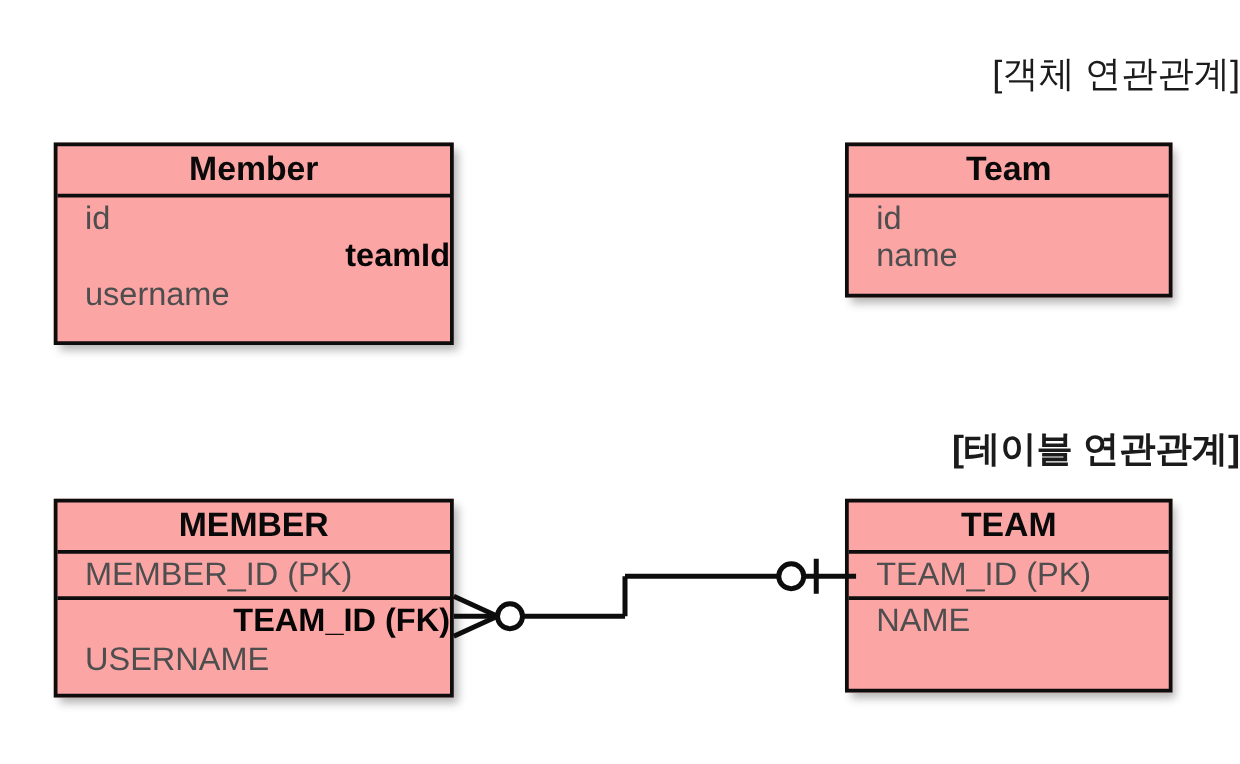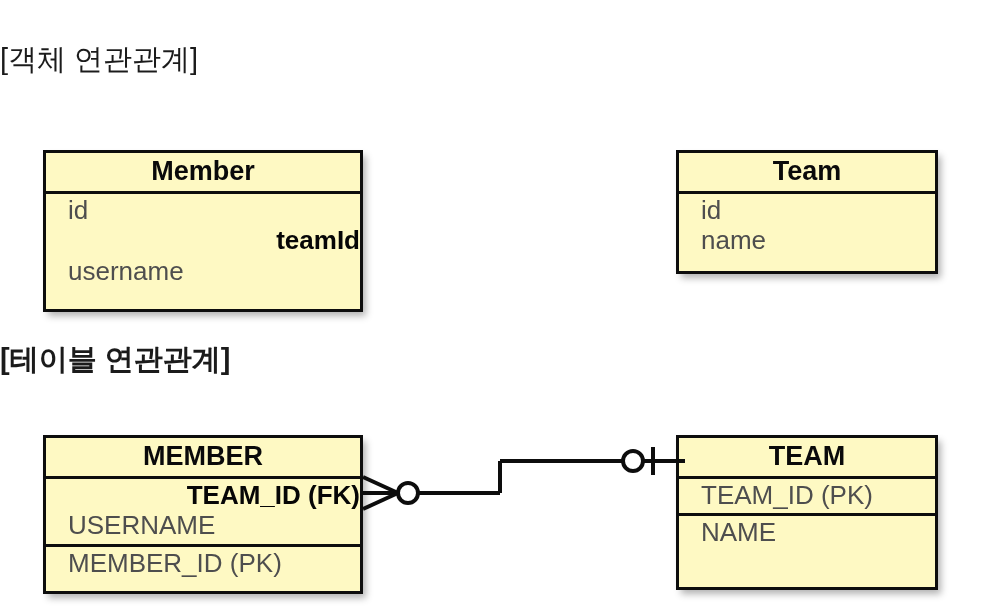--- a/index.html
+++ b/index.html
@@ -14,38 +14,37 @@
     overflow: hidden;
     font-family: "Liberation Sans", "DejaVu Sans", sans-serif;
     color: #000000;
   }
 
   
   .section-title {
     position: absolute;
     width: 100%;
     left: 0;
-    text-align: left;
+    text-align: right;
     font-size: 29px;
     font-weight: 400;
     color: #1b1b1b;
     letter-spacing: 0px;
     white-space: nowrap;
   }
   #title-object  { top: 40px; }
   #title-table   { top: 340px; font-weight: bold; }
 
   
   .entity-box {
     position: absolute;
-    background: #fef9c3;
+    background: #fca5a5;
     border: 3px solid #0d0d0d;
     box-sizing: border-box;
     box-shadow: 4px 5px 7px -1px rgba(0,0,0,0.30);
-    margin-top: 36px;
   }
   .entity-title {
     text-align: center;
     font-size: 27px;
     font-weight: 700;
     color: #0a0a0a;
     line-height: 1;
     padding: 5px 0 6px 0;
     border-bottom: 3px solid #0d0d0d;
     white-space: nowrap;
@@ -110,25 +109,25 @@
     <div class="field">id</div>
     <div class="field">name</div>
   </div>
 </div>
 
 <div id="title-table" class="section-title">[테이블 연관관계]</div>
 
 <div id="box-member-table" class="entity-box">
   <div class="entity-title">MEMBER</div>
   <div class="entity-section">
+    <div class="field">MEMBER_ID (PK)</div>
+  </div>
+  <div class="entity-section">
     <div class="field bold">TEAM_ID (FK)</div>
     <div class="field">USERNAME</div>
-  </div>
-  <div class="entity-section">
-    <div class="field">MEMBER_ID (PK)</div>
   </div>
 </div>
 
 <div id="box-team-table" class="entity-box">
   <div class="entity-title">TEAM</div>
   <div class="entity-section">
     <div class="field">TEAM_ID (PK)</div>
   </div>
   <div class="entity-section">
     <div class="field">NAME</div>

